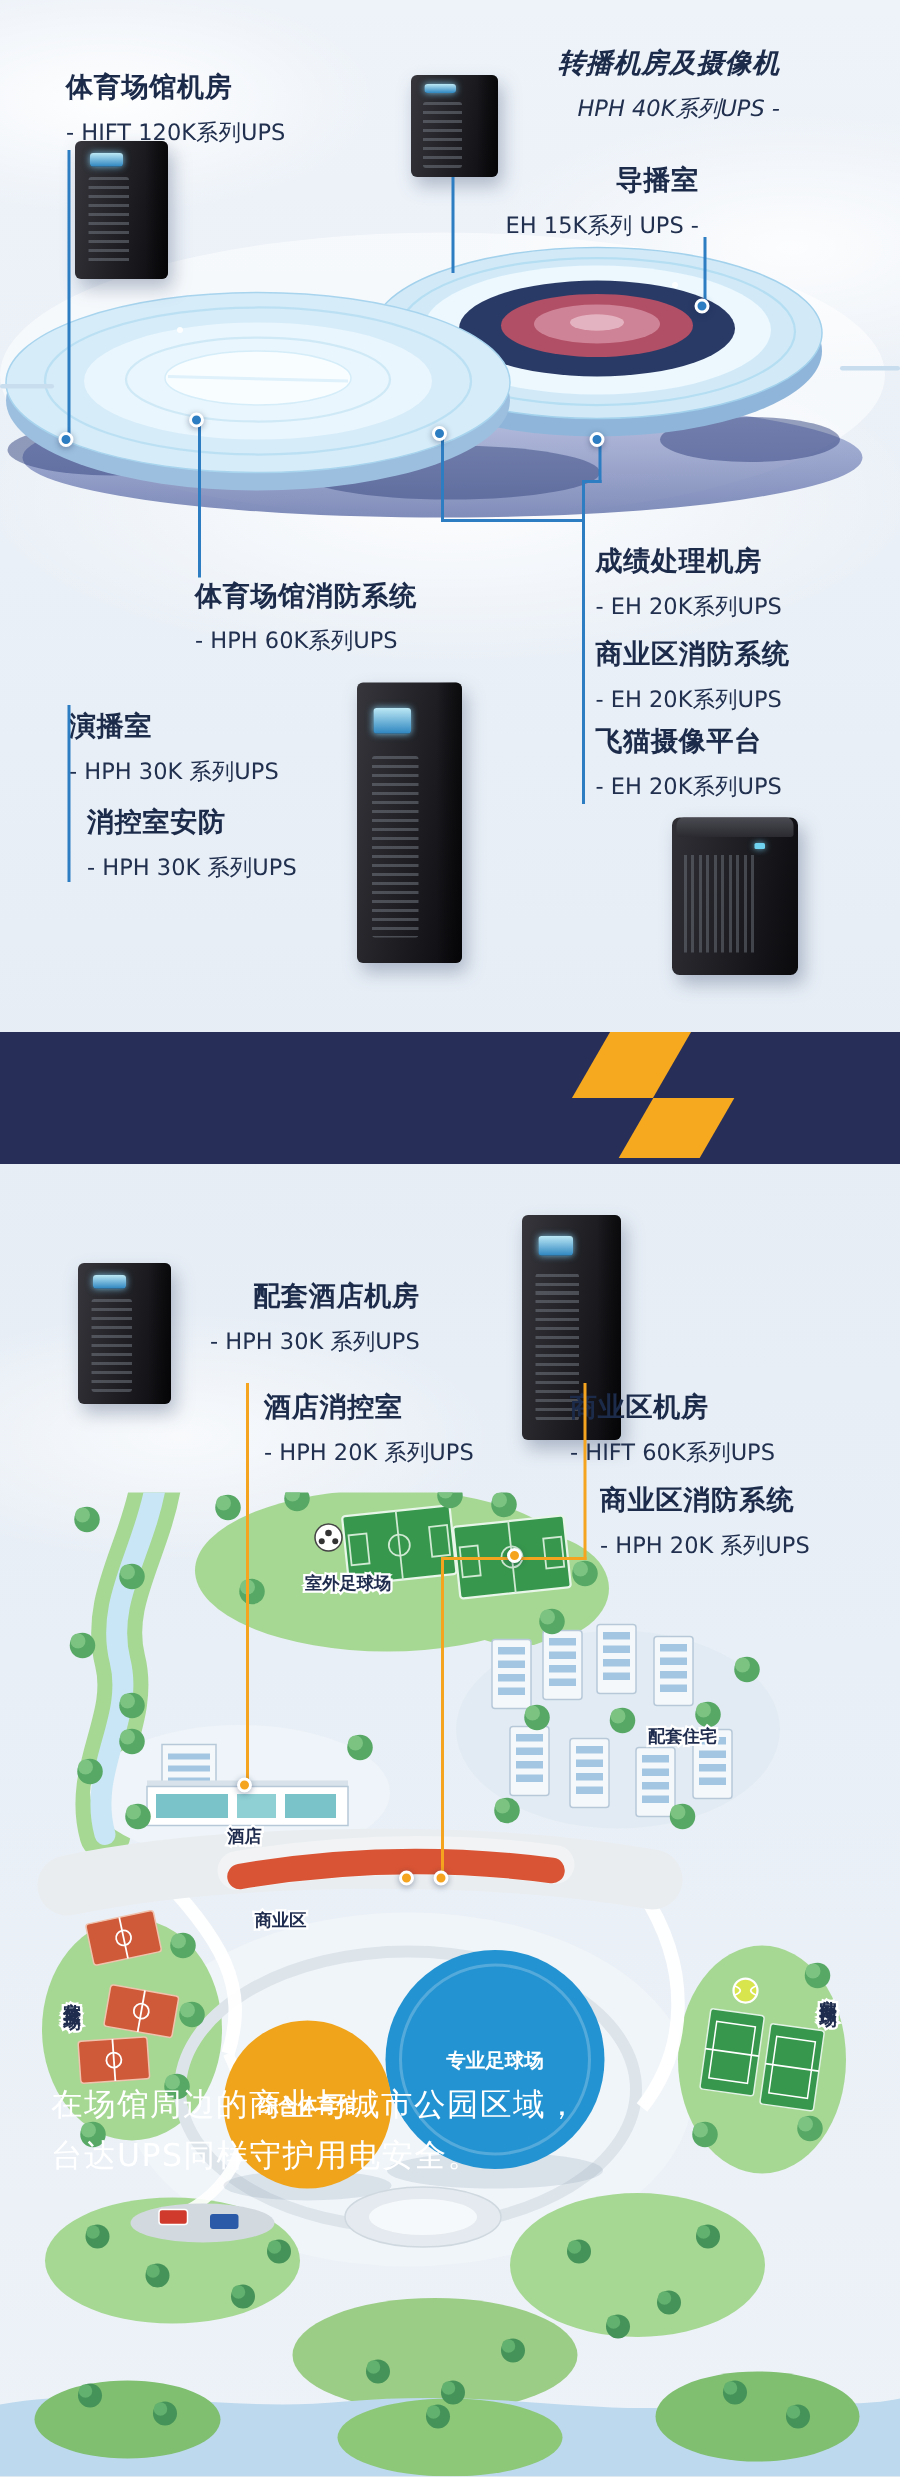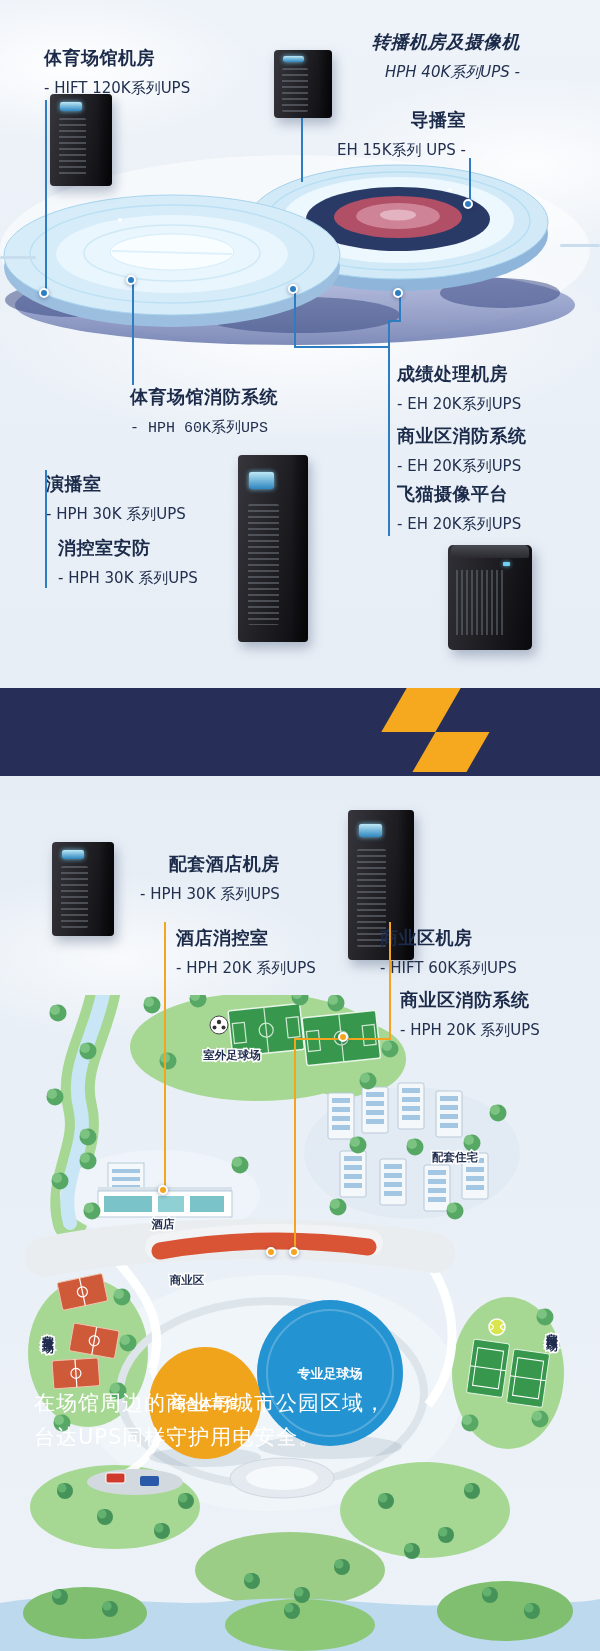--- a/index.html
+++ b/index.html
@@ -17,21 +17,21 @@
   svg.abs, .abs { position:absolute; }
 
   
   .callout { position:absolute; z-index:6; }
   .callout.right { text-align:right; }
   .co-title { font-size:18px; font-weight:bold; color:#1c2b4a; letter-spacing:.5px; white-space:nowrap; }
   .co-spec  { font-size:15px; margin-top:9px; color:#22304f; white-space:nowrap; }
   #co-venue     { left:44px;  top:46px; }
   #co-broadcast { right:80px; top:30px;font-style:italic; }
   #co-director  { right:134px;top:108px; }
-  #co-fire      { left:130px; top:385px;font-family:Liberation Mono, monospace; }
+  #co-fire      { left:130px; top:385px; }
   #co-score     { left:397px; top:362px; }
   #co-radio     { left:397px; top:424px; }
   #co-flycam    { left:397px; top:482px; }
   #co-studio    { left:46px;  top:472px; }
   #co-security  { left:58px;  top:536px; }
   #co-hotelroom { left:140px; top:852px;text-align:right; }
   #co-hotelfc   { left:176px; top:926px; }
   #co-commroom  { left:380px; top:926px; }
   #co-commfire  { left:400px; top:988px; }
 

